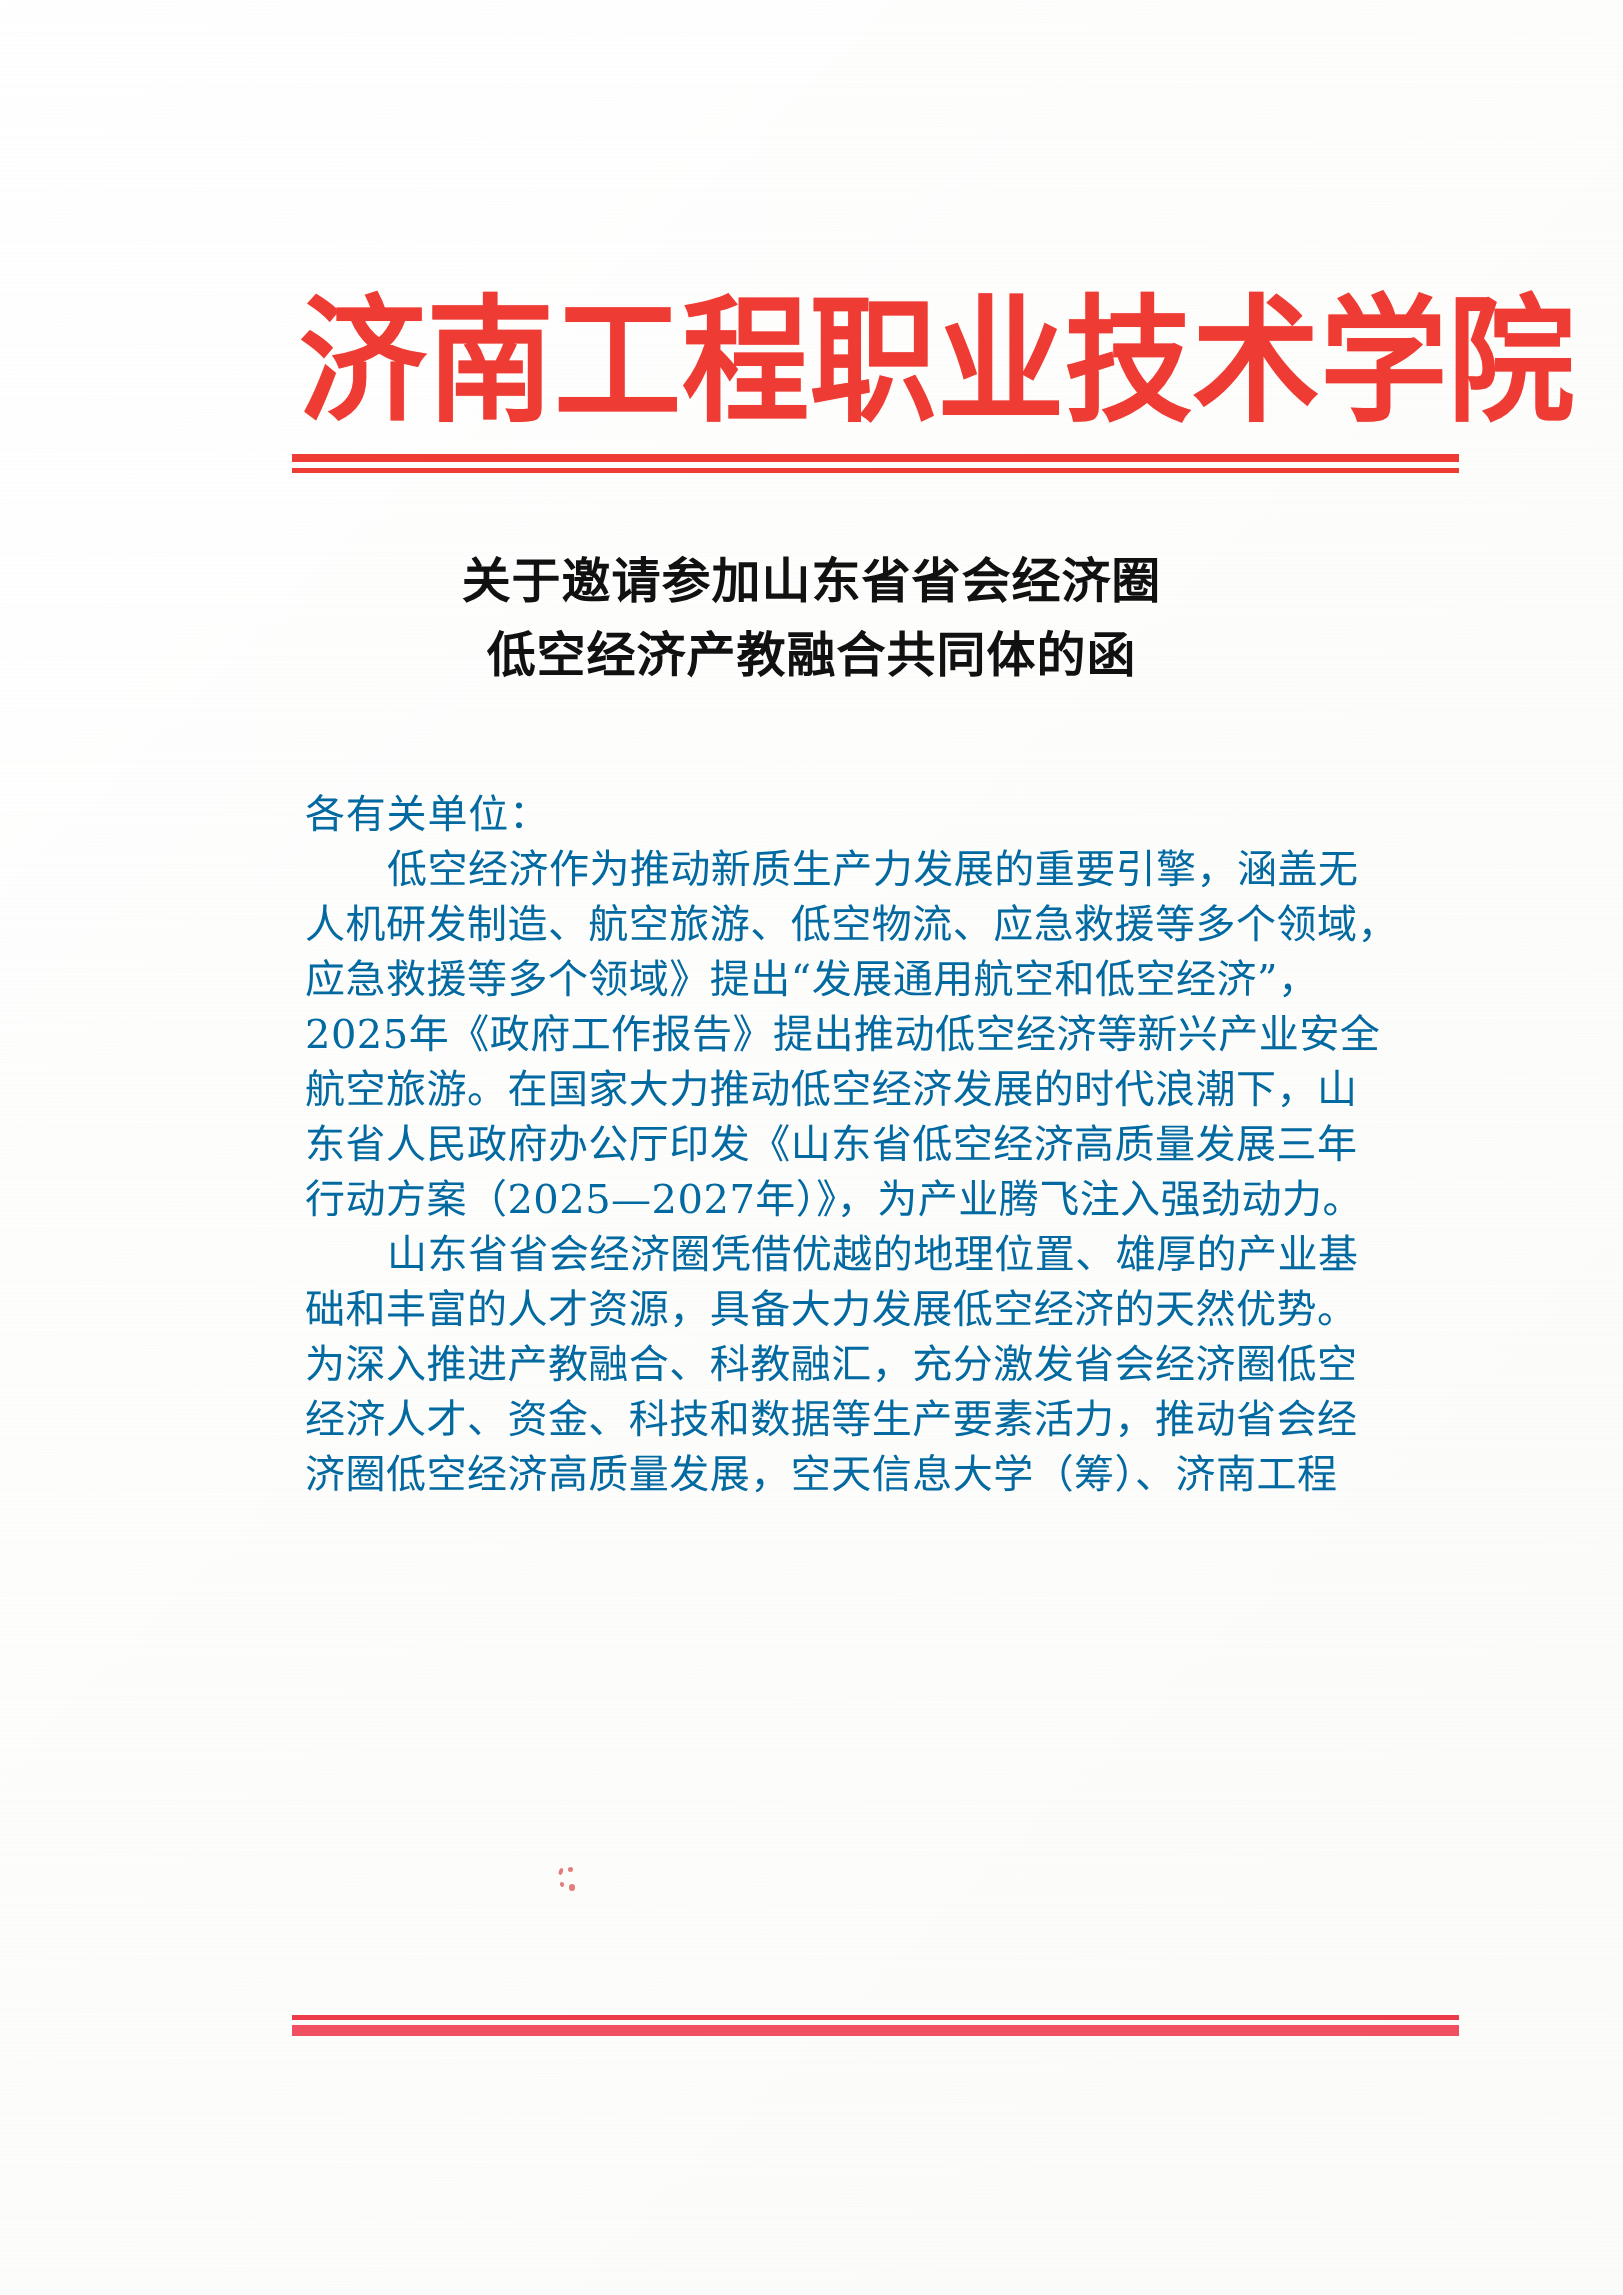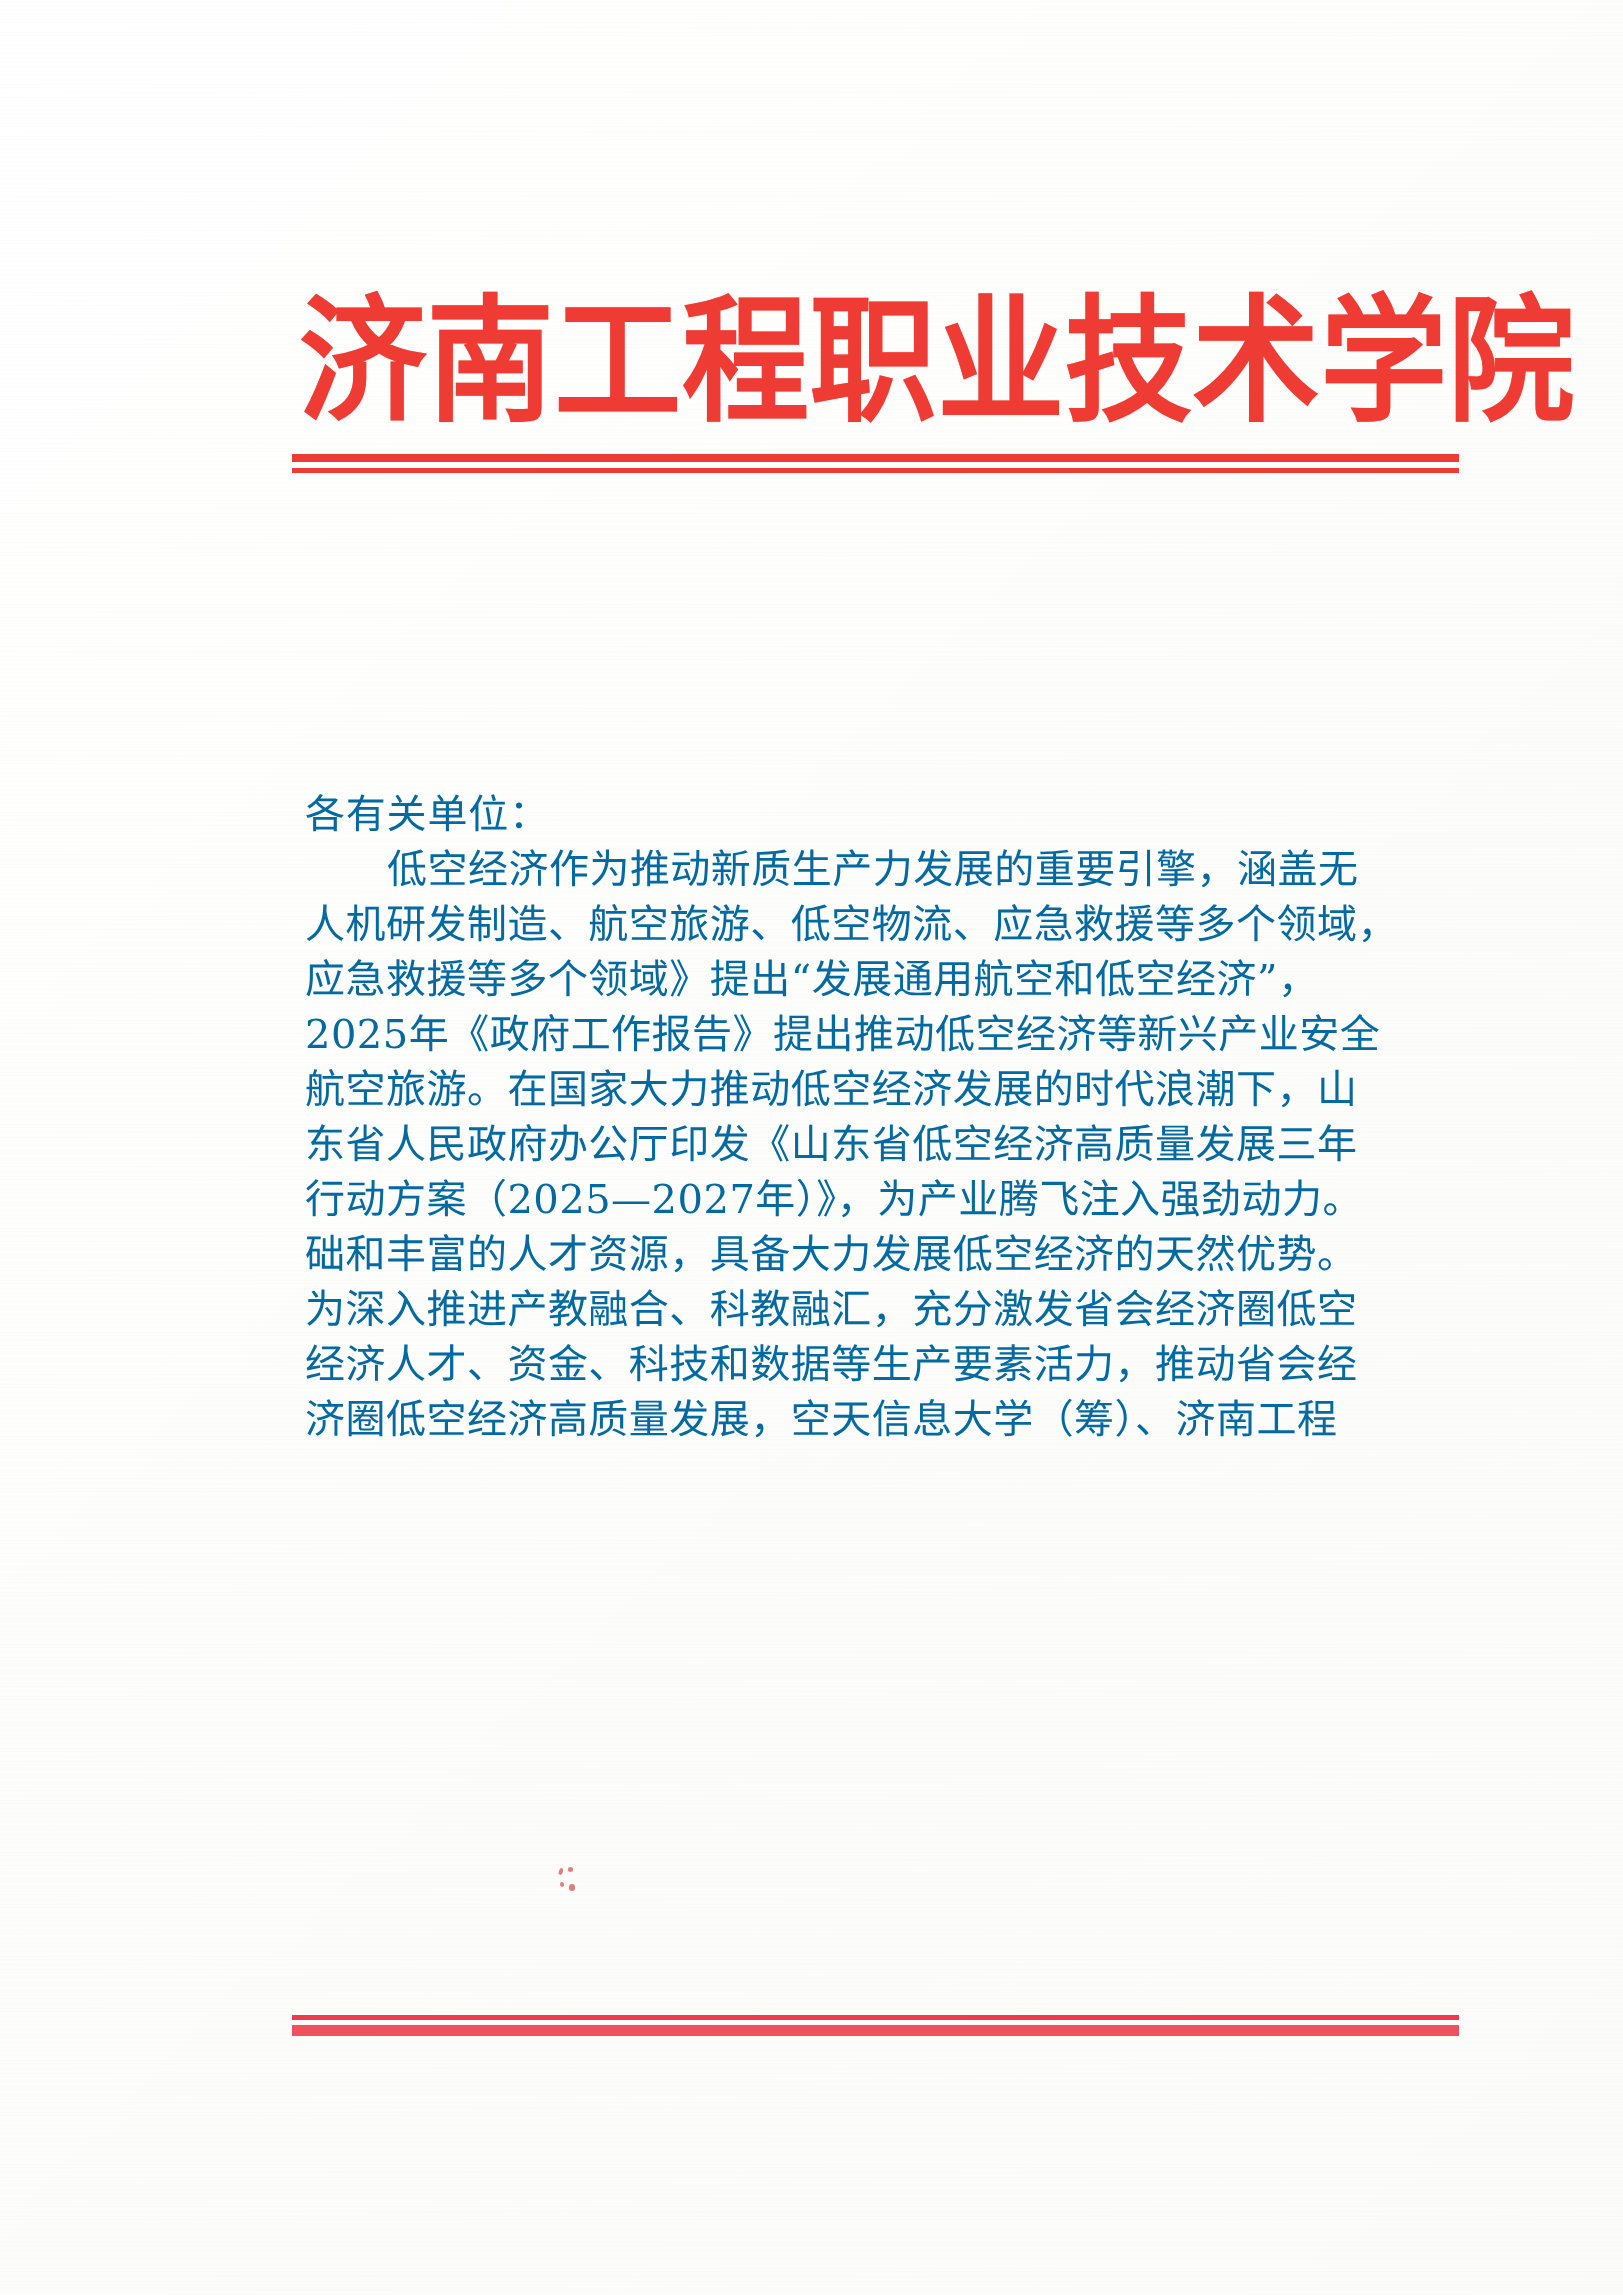--- a/index.html
+++ b/index.html
@@ -169,33 +169,38 @@
       <span>院</span>
     </div>
   </div>
 
   <div class="rule-top">
     <div class="bar-thick"></div>
     <div class="bar-gap"></div>
     <div class="bar-thin"></div>
   </div>
 
+  <div class="doc-title">
+    <span class="title-line">关于邀请参加山东省省会经济圈</span>
+    <span class="title-line">低空经济产教融合共同体的函</span>
+  </div>
 
   <div class="body-block">
 
     <span class="body-line salutation">各有关单位：</span>
 
     <span class="body-line" style="padding-left:82px;">低空经济作为推动新质生产力发展的重要引擎，涵盖无</span>
     <span class="body-line">人机研发制造、航空旅游、低空物流、应急救援等多个领域，</span>
     <span class="body-line">应急救援等多个领域》提出“发展通用航空和低空经济”，</span>
     <span class="body-line">2025年《政府工作报告》提出推动低空经济等新兴产业安全</span>
     <span class="body-line">航空旅游。在国家大力推动低空经济发展的时代浪潮下，山</span>
     <span class="body-line">东省人民政府办公厅印发《山东省低空经济高质量发展三年</span>
     <span class="body-line">行动方案（2025—2027年）》，为产业腾飞注入强劲动力。</span>
 
+    <span class="body-line" style="padding-left:82px;">山东省省会经济圈凭借优越的地理位置、雄厚的产业基</span>
     <span class="body-line">础和丰富的人才资源，具备大力发展低空经济的天然优势。</span>
     <span class="body-line">为深入推进产教融合、科教融汇，充分激发省会经济圈低空</span>
     <span class="body-line">经济人才、资金、科技和数据等生产要素活力，推动省会经</span>
     <span class="body-line">济圈低空经济高质量发展，空天信息大学（筹）、济南工程</span>
 
   </div>
 
   <div class="ink-smudge">
     <i></i>
       <i></i>

